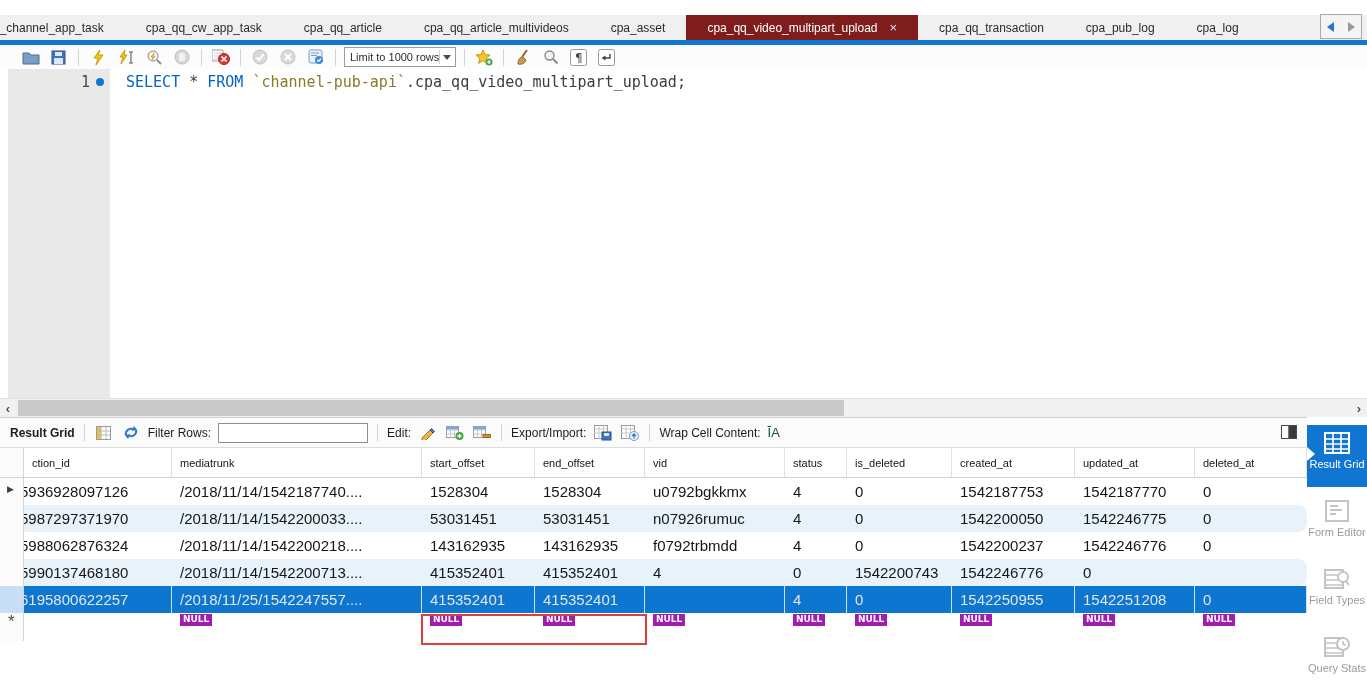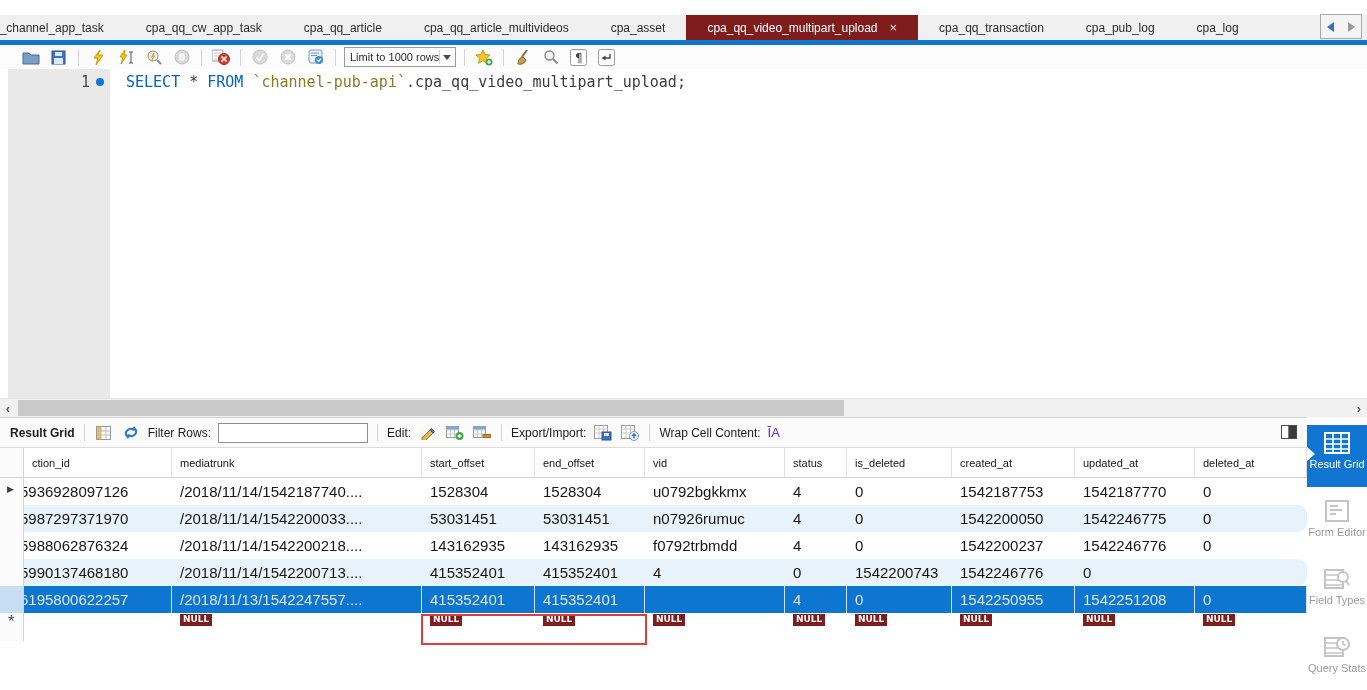--- a/index.html
+++ b/index.html
@@ -47,42 +47,42 @@
   .hs-thumb { position:absolute; left:18px; top:1px; width:826px; height:16px; background:#c9c9c9; }
 
   
   .result { position:absolute; top:417px; left:0; width:1307px; height:273px; background:#fff; border-top:1px solid #cfcfcf; }
   .rtoolbar { height:30px; display:flex; align-items:center; gap:7px; padding-left:10px; font-size:12px;
               background:#fbfbfb; border-bottom:1px solid #dcdcdc; position:relative; }
   .rtoolbar .ttl { font-weight:bold; color:#1c1c1c; }
   .rtoolbar .lbl { color:#1c1c1c; }
   .filter-input { width:150px; height:20px; border:1px solid #8f8f8f; font-size:12px; padding:0 4px; }
   .rti { width:20px; height:18px; display:inline-flex; align-items:center; justify-content:center; }
-  .wrapglyph { font-size:13px; color:#6d28d9; letter-spacing:0; }
+  .wrapglyph { font-size:13px; color:#14532d; letter-spacing:0; }
   .panel-toggle { position:absolute; right:8px; top:5px; }
 
   
   .gridwrap { position:relative; }
   .grow { display:grid; grid-template-columns:24px 148px 250px 113px 110px 140px 62px 105px 123px 120px 112px; }
   .ghead { height:30px; border-bottom:1px solid #d2d2d2; }
   .ghead .hcell { font-size:11px; color:#161616; display:flex; align-items:center; padding-left:8px;
                   border-right:1px solid #e1e1e1; white-space:nowrap; overflow:hidden; }
   .rh { border-right:1px solid #d5d5d5; background:#fbfbfb; position:relative; }
   .cell { font-size:15px; color:#161616; display:flex; align-items:center; padding-left:8px;
           white-space:nowrap; overflow:hidden; }
   .drow { height:27px; }
   .r-alt { background:#e8f2fb;border-radius:9px; }
   .r-sel { background:#0d76d1; }
   .r-sel .cell { color:#e5e5e5; border-right:1px solid rgba(255,255,255,.8); }
   .r-sel .rh { background:#c7def5; }
   .cell.cid span { margin-left:-12px; }
   .cur-row-marker { color:#3f3f3f; font-size:9px; margin-left:7px; }
   .newrow { height:28px; }
   .newrow .cell { align-items:flex-start; padding-top:1px; }
-  .null-badge { display:inline-block; background:#7f1d1d; color:#fff; font-size:9px; font-weight:bold;
+  .null-badge { display:inline-block; background:#a21caf; color:#fff; font-size:9px; font-weight:bold;
                 padding:1px 3px 2px; font-family:"DejaVu Sans", sans-serif; line-height:1; }
   .star { color:#4a4a4a; font-size:17px; margin:8px 0 0 8px; line-height:1; }
   .redbox { position:absolute; left:421px; top:166px; width:226px; height:31px; border:2px solid #e03c3c; pointer-events:none; }
 
   
   .sidebar { position:absolute; top:417px; right:0; width:60px; height:273px; background:#fff; }
   .sb-item { width:60px; min-height:62px; margin-bottom:6px; padding:7px 0 6px; text-align:center;
              color:#9a9a9a; font-size:11px; line-height:12px; position:relative; }
   .sb-item.first { margin-top:8px; }
   .sb-item.active { background:#1176d2; color:#fff; }
@@ -416,21 +416,21 @@
         <div class="cell">1542200743</div>
         <div class="cell">1542246776</div>
         <div class="cell">0</div>
       </div>
 
       <div class="grow drow r-sel">
         <div class="rh"></div>
         <div class="cell cid">
             <span>6195800622257</span>
           </div>
-        <div class="cell">/2018/11/13/1542247557....</div>
+        <div class="cell">/2018/11/25/1542247557....</div>
         <div class="cell">415352401</div>
         <div class="cell">415352401</div>
         <div class="cell"></div>
         <div class="cell">4</div>
         <div class="cell">0</div>
         <div class="cell">1542250955</div>
         <div class="cell">1542251208</div>
         <div class="cell">0</div>
       </div>
 

